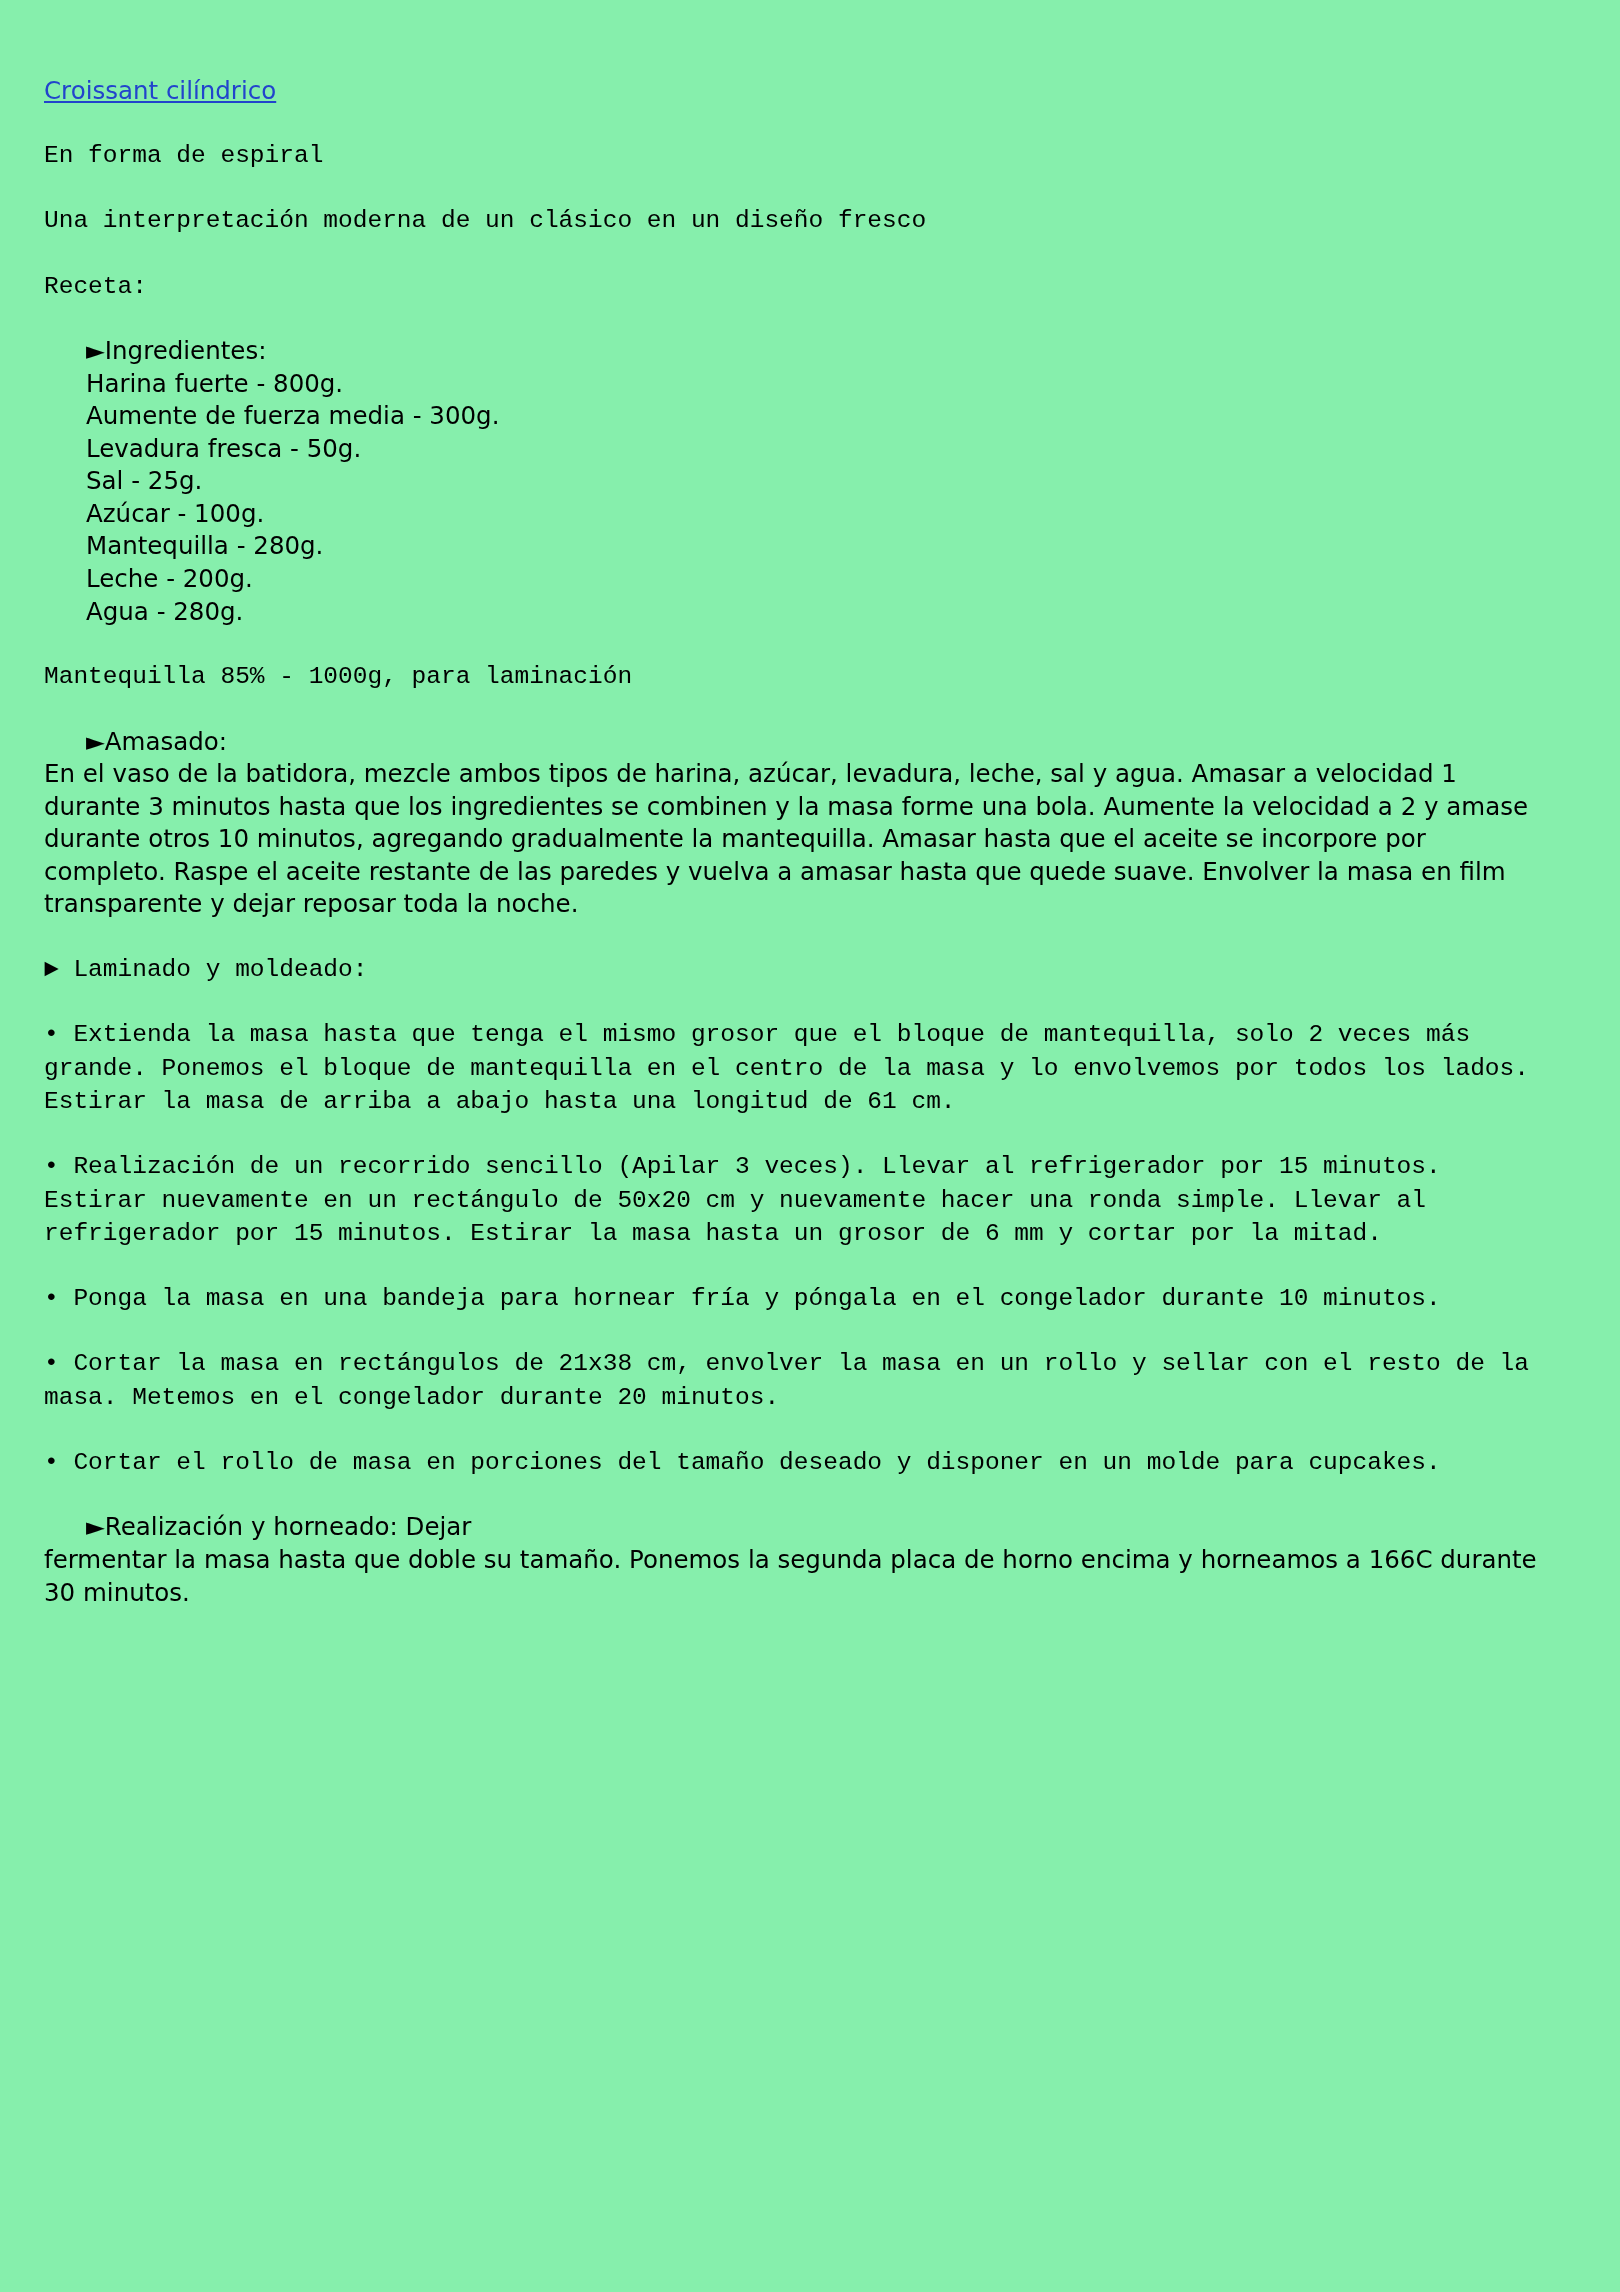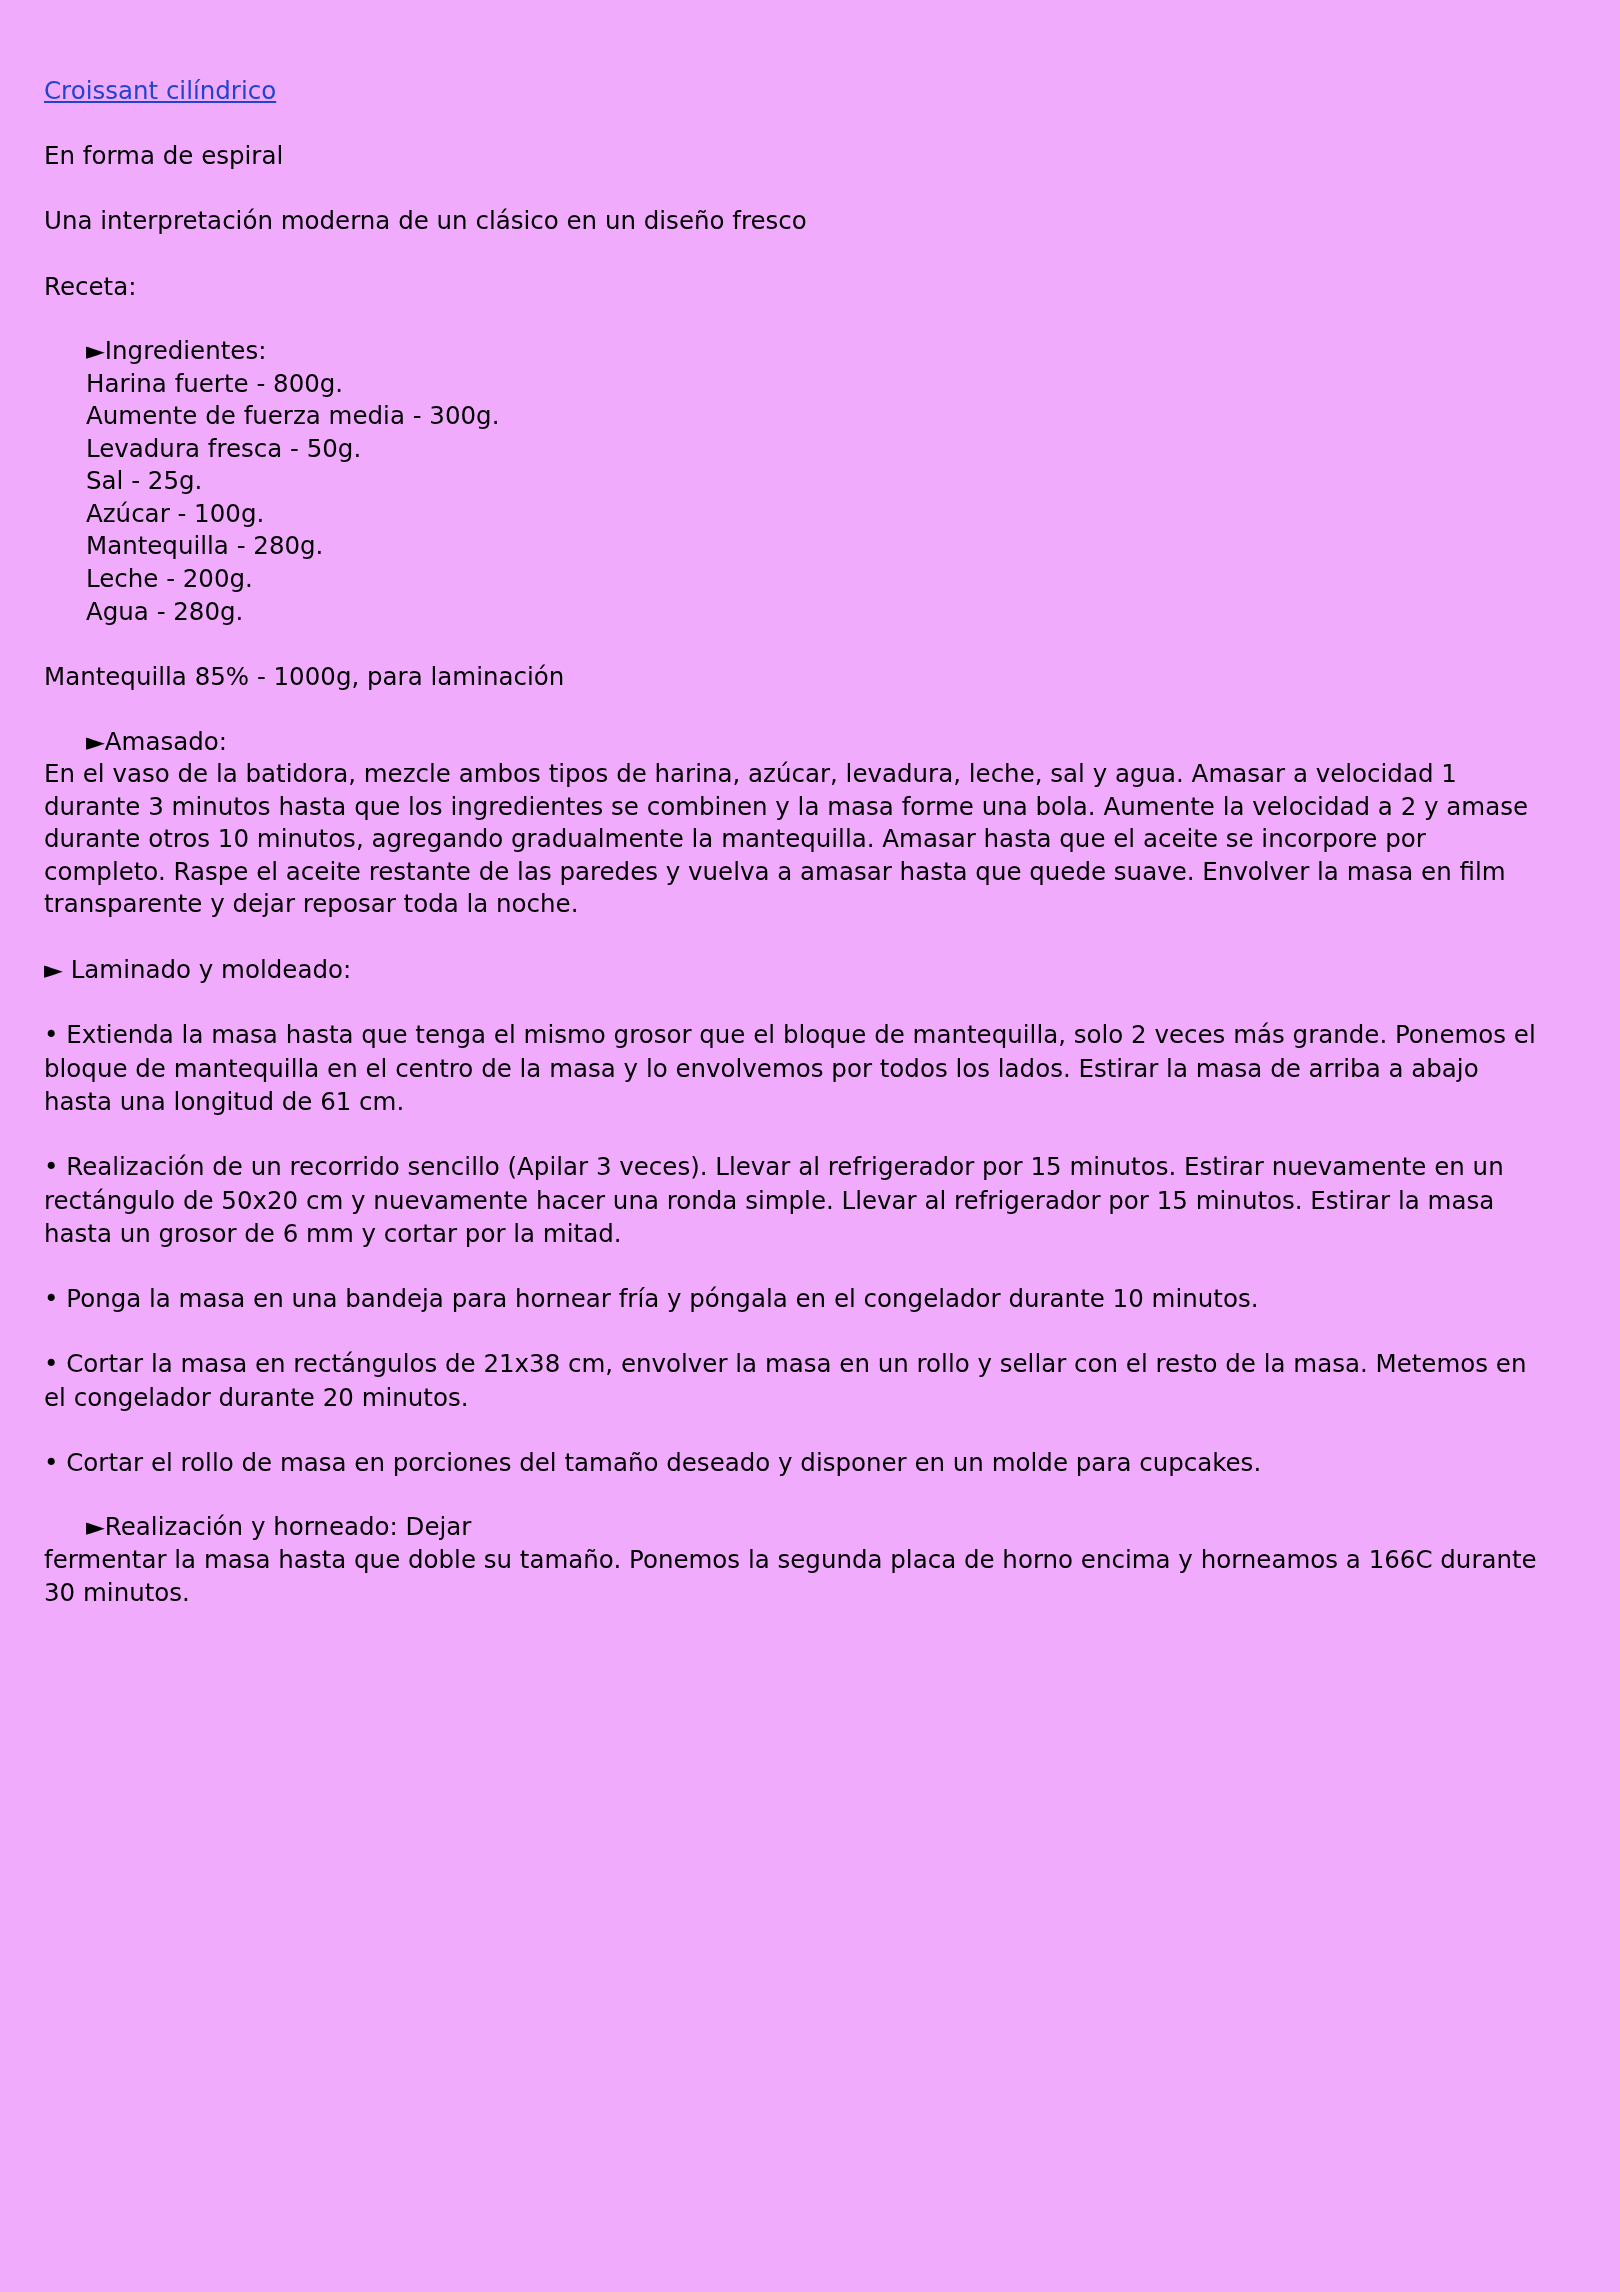--- a/index.html
+++ b/index.html
@@ -6,21 +6,21 @@
     margin: 0;
     padding: 0;
     background: #ffffff;
   }
   body {
     font-family: "DejaVu Sans", sans-serif;
   }
   .page {
     width: 1620px;
     height: 2293px;
-    background: #f0abfc;
+    background: #86efac;
     position: relative;
     box-sizing: border-box;
     padding: 74px 108px 0 44px;
   }
   .doc {
     width: 1509px;
     margin: 0;
   }
   .title-link {
     color: #2244cc;
@@ -32,20 +32,21 @@
   }
   .title-row {
     margin-bottom: 32px;
   }
   p.para {
     font-size: 24.5px;
     line-height: 1.36;
     color: #000000;
     margin: 0 0 32px 0;
     text-align: left;
+    font-family: Liberation Mono, monospace;
   }
   .block {
     font-size: 24.5px;
     line-height: 1.36;
     color: #000000;
     margin: 0 0 32px 0;
   }
   .block .line {
     display: block;
     margin-left: 42px;

